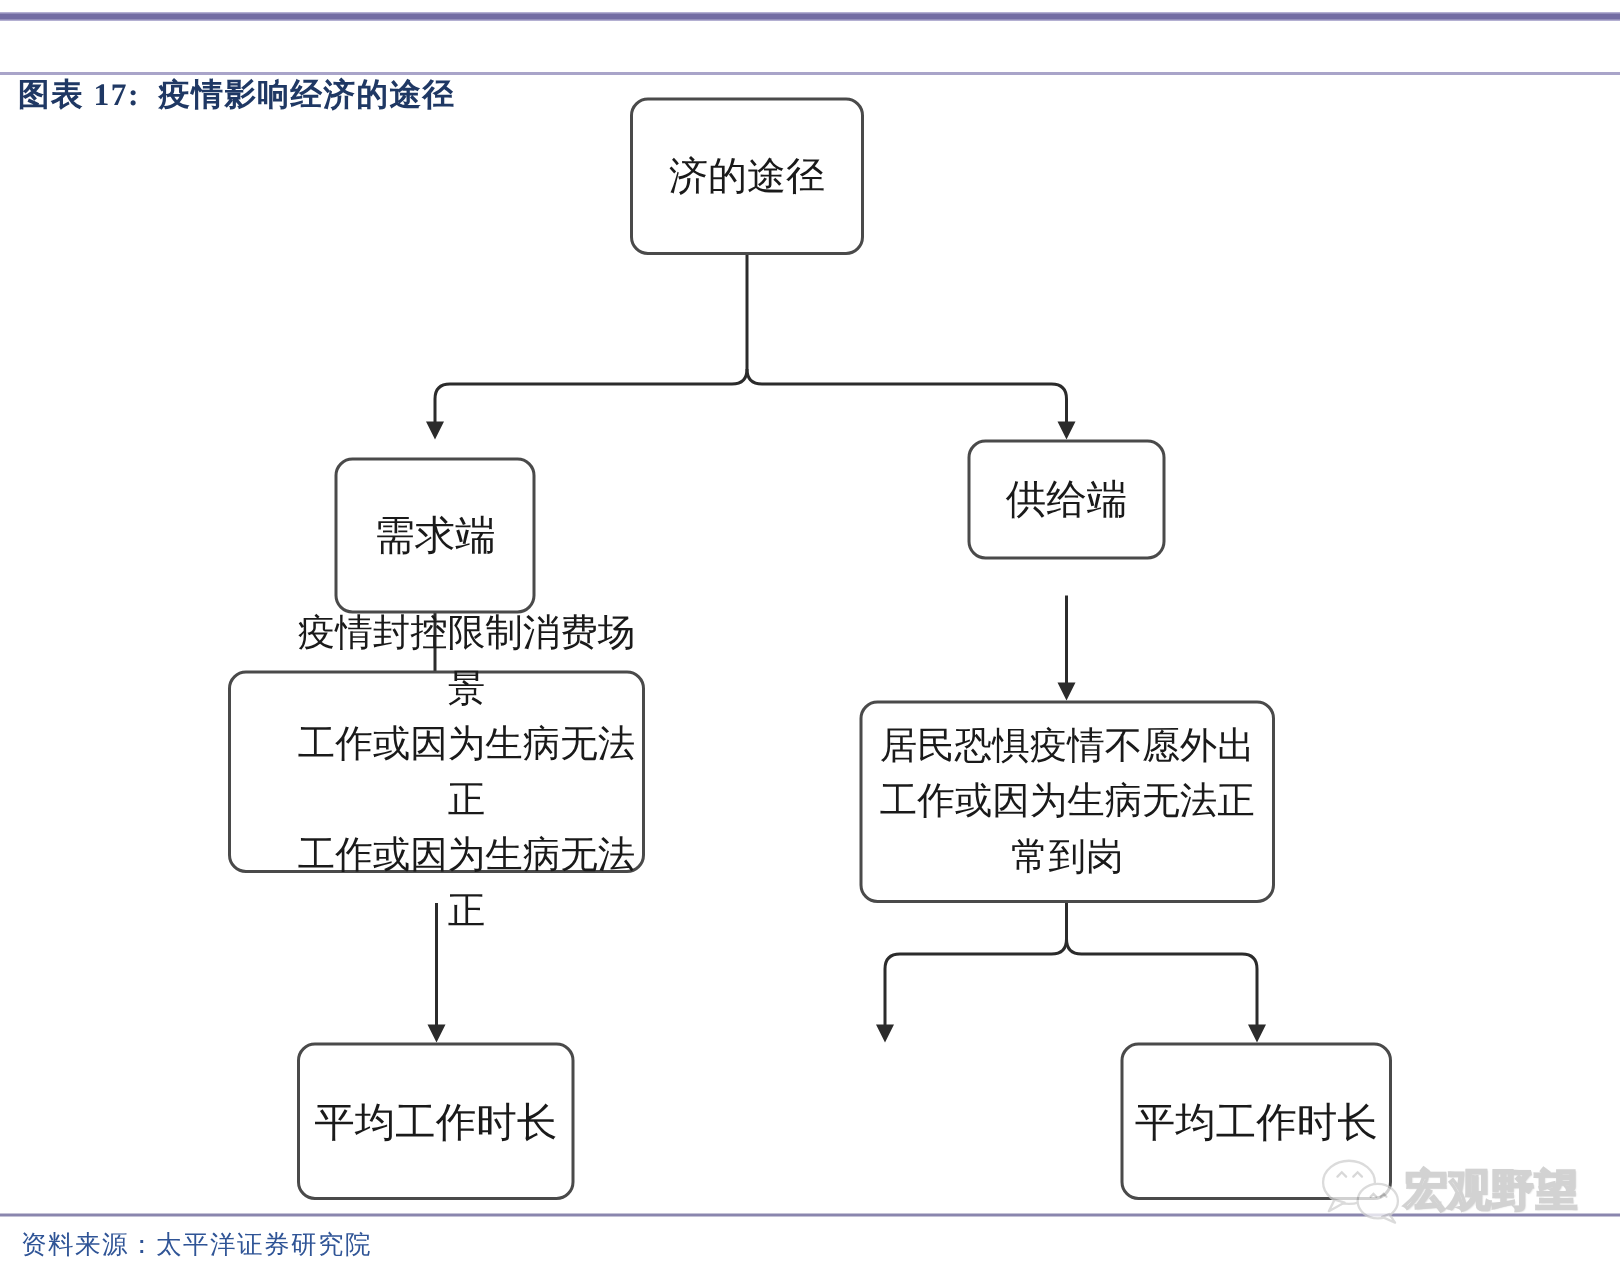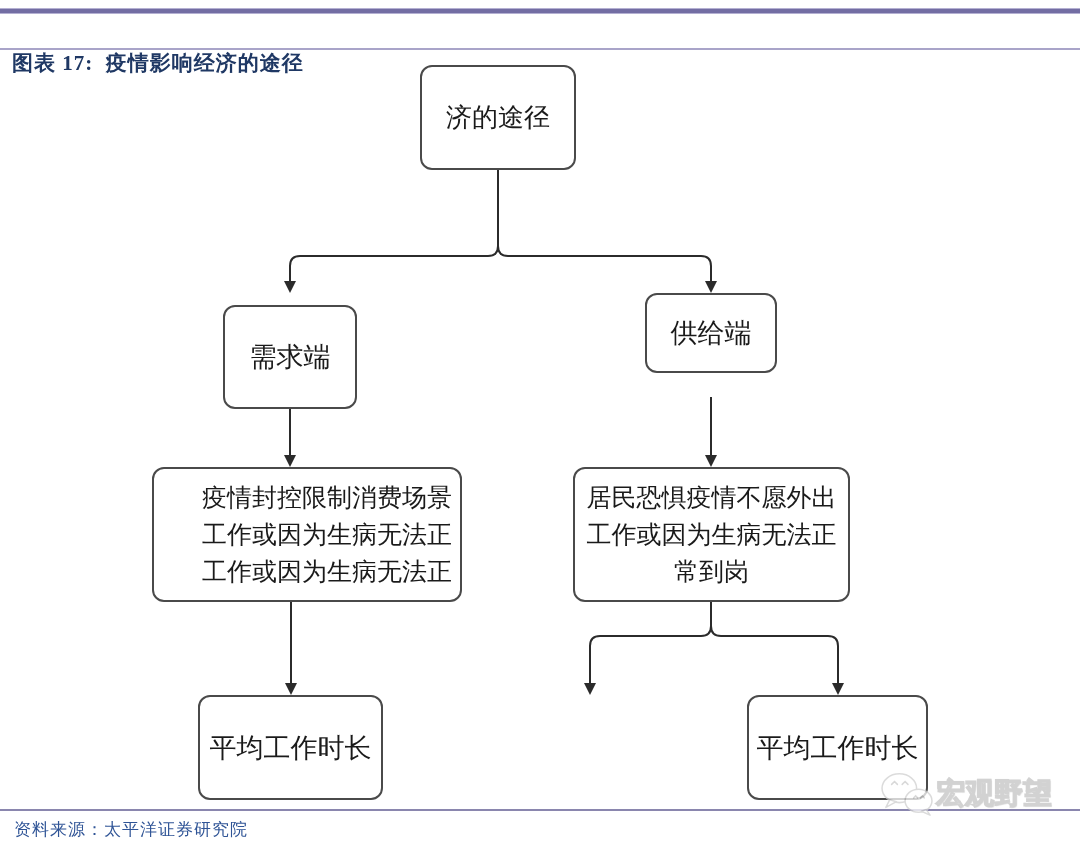--- a/index.html
+++ b/index.html
@@ -53,21 +53,21 @@
     justify-content: center;
     text-align: center;
     color: #1a1a1a;
     z-index: 2;
   }
   .node .line { display: block; }
 
   .node-root   { left: 420px; top: 65px;  width: 156px; height: 105px; font-size: 26px; line-height: 1.32; }
   .node-demand { left: 223px; top: 305px; width: 134px; height: 104px; font-size: 27px; }
   .node-supply { left: 645px; top: 293px; width: 132px; height: 80px; font-size: 27px; align-items: center; }
-  .node-demand-detail { left: 152px; top: 467px; width: 310px; height: 135px; font-size: 25px; line-height: 1.48; padding-left: 40px; }
+  .node-demand-detail { left: 152px; top: 447px; width: 278px; height: 135px; font-size: 25px; line-height: 1.48; padding-left: 40px; }
   .node-supply-detail { left: 573px; top: 467px; width: 277px; height: 135px; font-size: 25px; line-height: 1.48; }
   .node-mobility      { left: 198px; top: 695px; width: 185px; height: 105px; font-size: 27px; }
   .node-participation { left: 500px; top: 695px; width: 180px; height: 105px; font-size: 27px; }
   .node-hours         { left: 747px; top: 695px; width: 181px; height: 105px; font-size: 27px; }
 
   
   .rule-bottom {
     position: absolute; left: 0; top: 809px;
     width: 1080px; height: 2px;
     background: #8a86ae;

